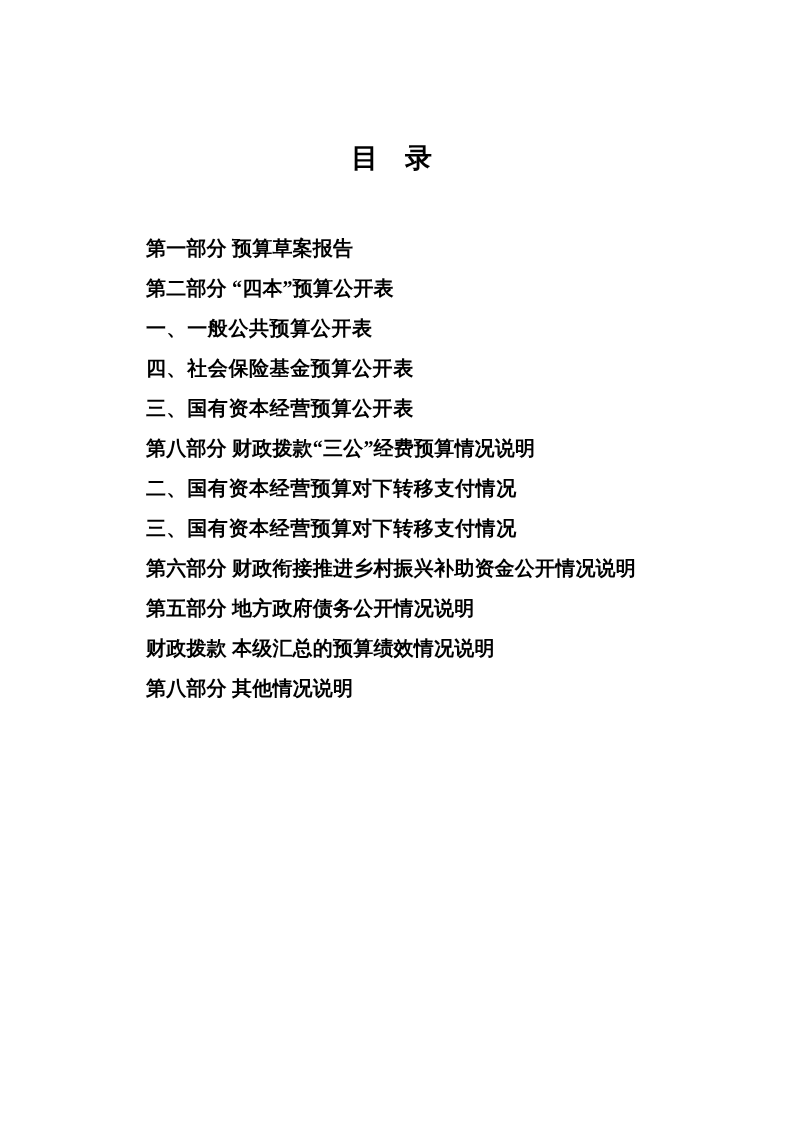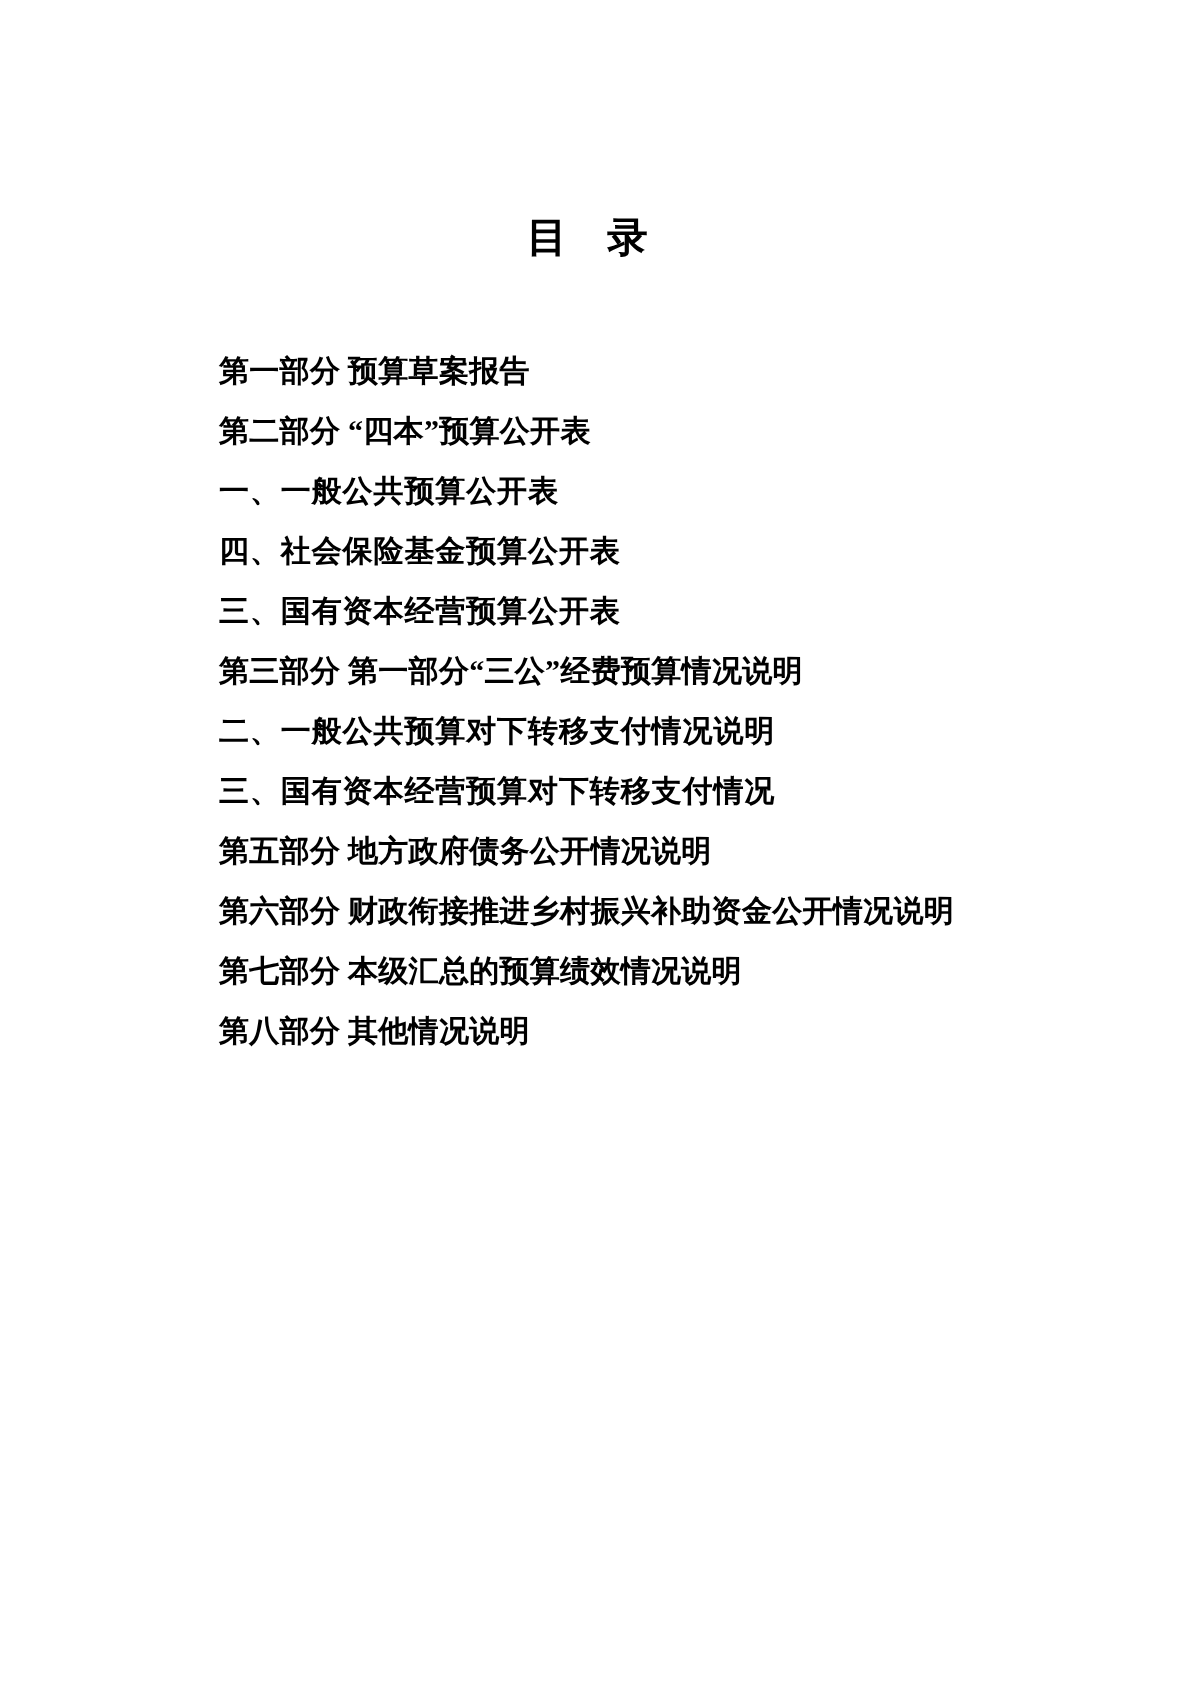--- a/index.html
+++ b/index.html
@@ -55,22 +55,22 @@
 <div class="page">
 
   <div class="doc-title">目  录</div>
 
   <div class="toc">
     <div class="toc-entry level-1">第一部分  预算草案报告</div>
     <div class="toc-entry level-1">第二部分  “四本”预算公开表</div>
     <div class="toc-entry level-2">一、一般公共预算公开表</div>
     <div class="toc-entry level-2">四、社会保险基金预算公开表</div>
     <div class="toc-entry level-2">三、国有资本经营预算公开表</div>
-    <div class="toc-entry level-1">第三部分  第一部分“三公”经费预算情况说明</div>
-    <div class="toc-entry level-2">二、一般公共预算对下转移支付情况说明</div>
+    <div class="toc-entry level-1">第八部分  财政拨款“三公”经费预算情况说明</div>
+    <div class="toc-entry level-2">二、国有资本经营预算对下转移支付情况</div>
     <div class="toc-entry level-2">三、国有资本经营预算对下转移支付情况</div>
+    <div class="toc-entry level-1">第六部分  财政衔接推进乡村振兴补助资金公开情况说明</div>
     <div class="toc-entry level-1">第五部分  地方政府债务公开情况说明</div>
-    <div class="toc-entry level-1">第六部分  财政衔接推进乡村振兴补助资金公开情况说明</div>
-    <div class="toc-entry level-1">第七部分  本级汇总的预算绩效情况说明</div>
+    <div class="toc-entry level-1">财政拨款  本级汇总的预算绩效情况说明</div>
     <div class="toc-entry level-1">第八部分  其他情况说明</div>
   </div>
 
 </div>
 
 </body></html>

